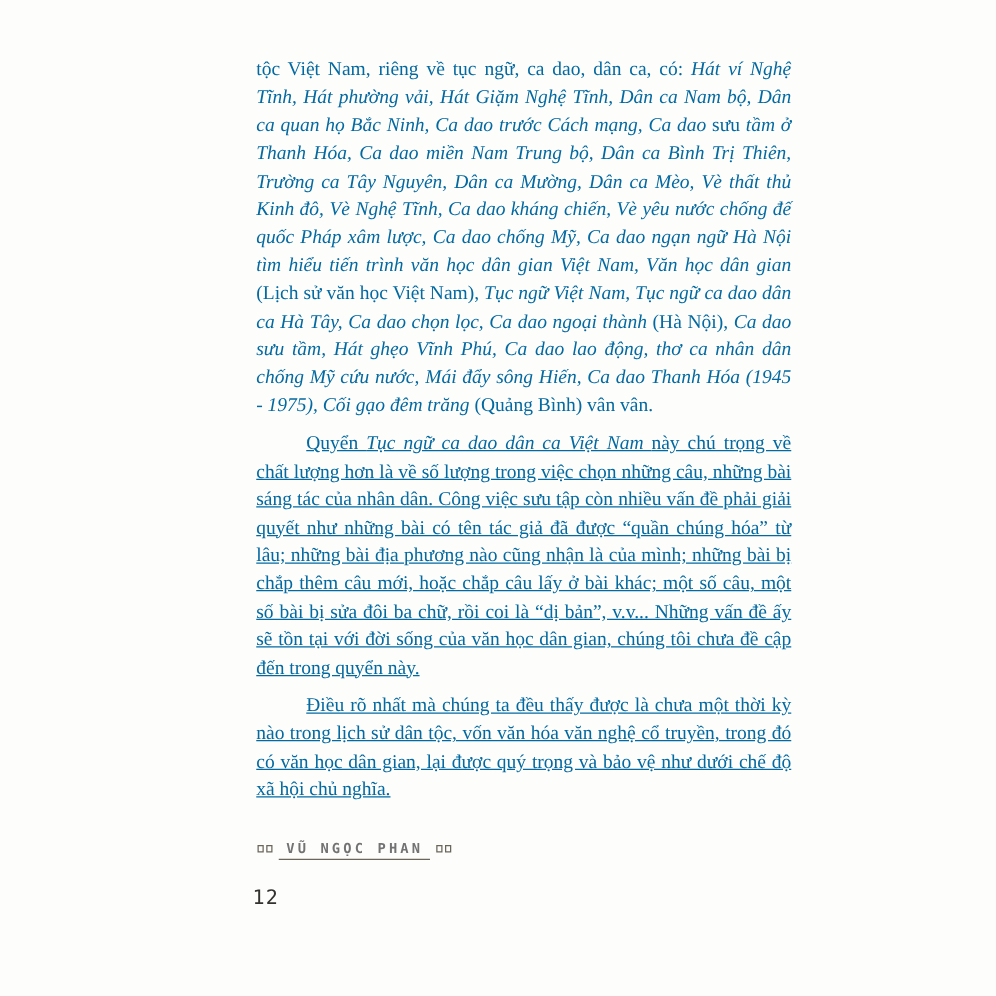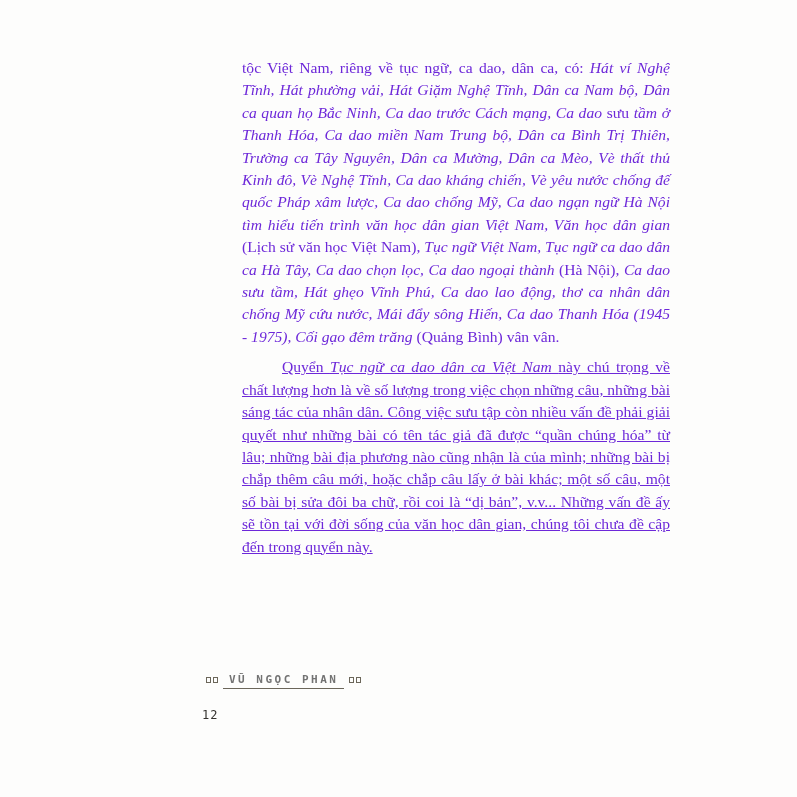--- a/index.html
+++ b/index.html
@@ -7,38 +7,37 @@
     position: relative;
     width: 797px;
     height: 797px;
     background: #fdfdfc;
     overflow: hidden;
     font-family: "Liberation Serif", serif;
   }
   .textblock {
     position: absolute;
     left: 205px;
-    top: 57px;
+    top: 45px;
     width: 428px;
-    color: #6d28d9;
+    color: #0369a1;
     font-size: 15.6px;
     line-height: 22.4px;
     text-align: justify;
-    margin-left: 37px;
   }
   .para { margin: 0; }
   .para + .para { margin-top: 8px; }
   .para.indent { text-indent: 40px; text-decoration: underline; }
   .para em { font-style: italic; }
   .pagenum {
     position: absolute;
     left: 202px;
     top: 708px;
     font-family: "DejaVu Sans Mono", monospace;
-    font-size: 12px;
+    font-size: 16px;
     letter-spacing: 1px;
     color: #34322e;
   }
   .running {
     position: absolute;
     left: 205px;
     top: 670px;
     width: 428px;
     text-align: left;
     color: #737373;
@@ -70,20 +69,21 @@
 </style>
 </head>
 <body>
 
 <div class="page">
 
   <main class="textblock">
 
   <p class="para"><span>tộc Việt Nam, riêng về tục ngữ, ca dao, dân ca, có: </span><em>Hát ví Nghệ Tĩnh, Hát phường vải, Hát Giặm Nghệ Tĩnh, Dân ca Nam bộ, Dân ca quan họ Bắc Ninh, Ca dao trước Cách mạng, Ca dao </em><span>sưu </span><em>tầm ở Thanh Hóa, Ca dao miền Nam Trung bộ, Dân ca Bình Trị Thiên, Trường ca Tây Nguyên, Dân ca Mường, Dân ca Mèo, Vè thất thủ Kinh đô, Vè Nghệ Tĩnh, Ca dao kháng chiến, Vè yêu nước chống đế quốc Pháp xâm lược, Ca dao chống Mỹ, Ca dao ngạn ngữ Hà Nội tìm hiểu tiến trình văn học dân gian Việt Nam, Văn học dân gian </em><span>(Lịch sử văn học Việt Nam), </span><em>Tục ngữ Việt Nam, Tục ngữ ca dao dân ca Hà Tây, Ca dao chọn lọc, Ca dao ngoại thành </em><span>(Hà Nội), </span><em>Ca dao sưu tầm, Hát ghẹo Vĩnh Phú, Ca dao lao động, thơ ca nhân dân chống Mỹ cứu nước, Mái đẩy sông Hiến, Ca dao Thanh Hóa (1945 - 1975), Cối gạo đêm trăng </em><span>(Quảng Bình) vân vân.</span></p>
       <p class="para indent"><span>Quyển </span><em>Tục ngữ ca dao dân ca Việt Nam </em><span>này chú trọng về chất lượng hơn là về số lượng trong việc chọn những câu, những bài sáng tác của nhân dân. Công việc sưu tập còn nhiều vấn đề phải giải quyết như những bài có tên tác giả đã được “quần chúng hóa” từ lâu; những bài địa phương nào cũng nhận là của mình; những bài bị chắp thêm câu mới, hoặc chắp câu lấy ở bài khác; một số câu, một số bài bị sửa đôi ba chữ, rồi coi là “dị bản”, v.v... Những vấn đề ấy sẽ tồn tại với đời sống của văn học dân gian, chúng tôi chưa đề cập đến trong quyển này.</span></p>
+      <p class="para indent"><span>Điều rõ nhất mà chúng ta đều thấy được là chưa một thời kỳ nào trong lịch sử dân tộc, vốn văn hóa văn nghệ cổ truyền, trong đó có văn học dân gian, lại được quý trọng và bảo vệ như dưới chế độ xã hội chủ nghĩa.</span></p>
     </main>
 
   <span class="pagenum">12</span>
 
   <div class="running">
     <span class="orn"><span class="bx"></span><span class="bx"></span></span>
     <span class="title">VŨ NGỌC PHAN</span>
     <span class="orn"><span class="bx"></span><span class="bx"></span></span>
   </div>
 

